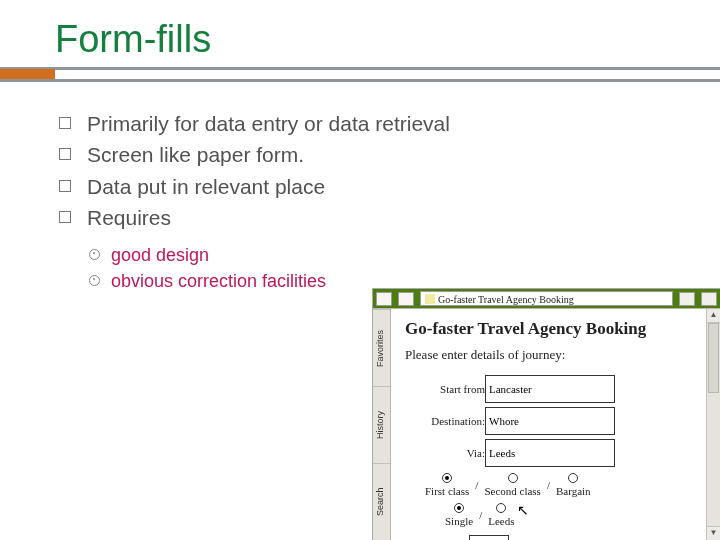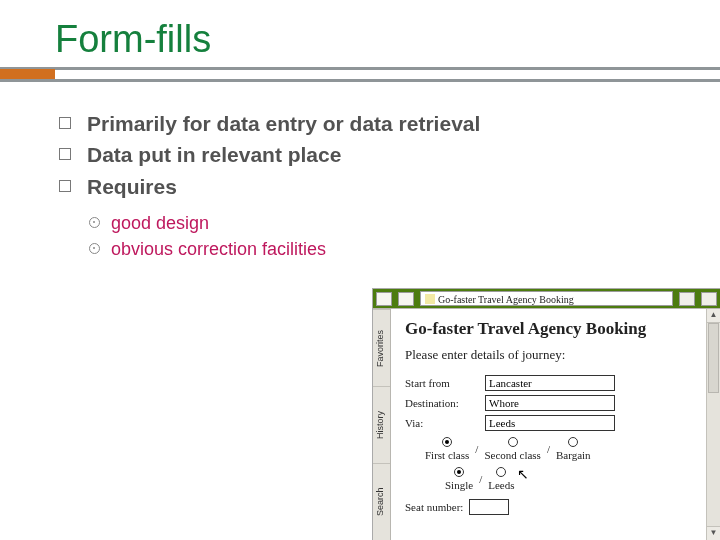--- a/index.html
+++ b/index.html
@@ -51,21 +51,20 @@
   .bullets {
     list-style: none;
     font-size: 21px;
     color: #525252;
     line-height: 1.4;
   }
   .bullets > li {
     position: relative;
     padding-left: 32px;
     margin-bottom: 2px;
-    font-weight: bold;
   }
   .bullets > li::before {
     content: "";
     position: absolute;
     left: 4px;
     top: 8px;
     width: 10px;
     height: 10px;
     border: 1.5px solid #787878;
     background: transparent;
@@ -188,24 +187,24 @@
   .form-instr {
     font-size: 13px;
     margin-bottom: 12px;
   }
   .form-row {
     display: flex;
     align-items: center;
     margin-bottom: 4px;
     font-size: 11px;
   }
-  .form-row .lbl { width: 80px; }
+  .form-row .lbl { width: 80px; text-align: right; }
   .form-row input[type=text] {
     width: 130px;
-    height: 16px;
+    height: 28px;
     border: 1px solid #333;
     font-size: 11px;
     padding: 0 3px;
     font-family: "Times New Roman", serif;
   }
   .radio-row {
     display: flex;
     align-items: center;
     font-size: 11px;
     margin: 6px 0 2px 0;
@@ -275,20 +274,21 @@
 <div class="slide">
   <div class="title">Form-fills</div>
   <div class="accent-wrap">
     <div class="stripe top"></div>
     <div class="accent-bar"></div>
     <div class="stripe bot"></div>
   </div>
 
   <ul class="bullets">
     <li>Primarily for data entry or data retrieval</li>
+    <li>Screen like paper form.</li>
     <li>Data put in relevant place</li>
     <li>Requires</li>
   </ul>
 
   <div class="sub-area">
     <ul class="sub-bullets">
       <li>good design</li>
       <li>obvious correction facilities</li>
     </ul>
   </div>

